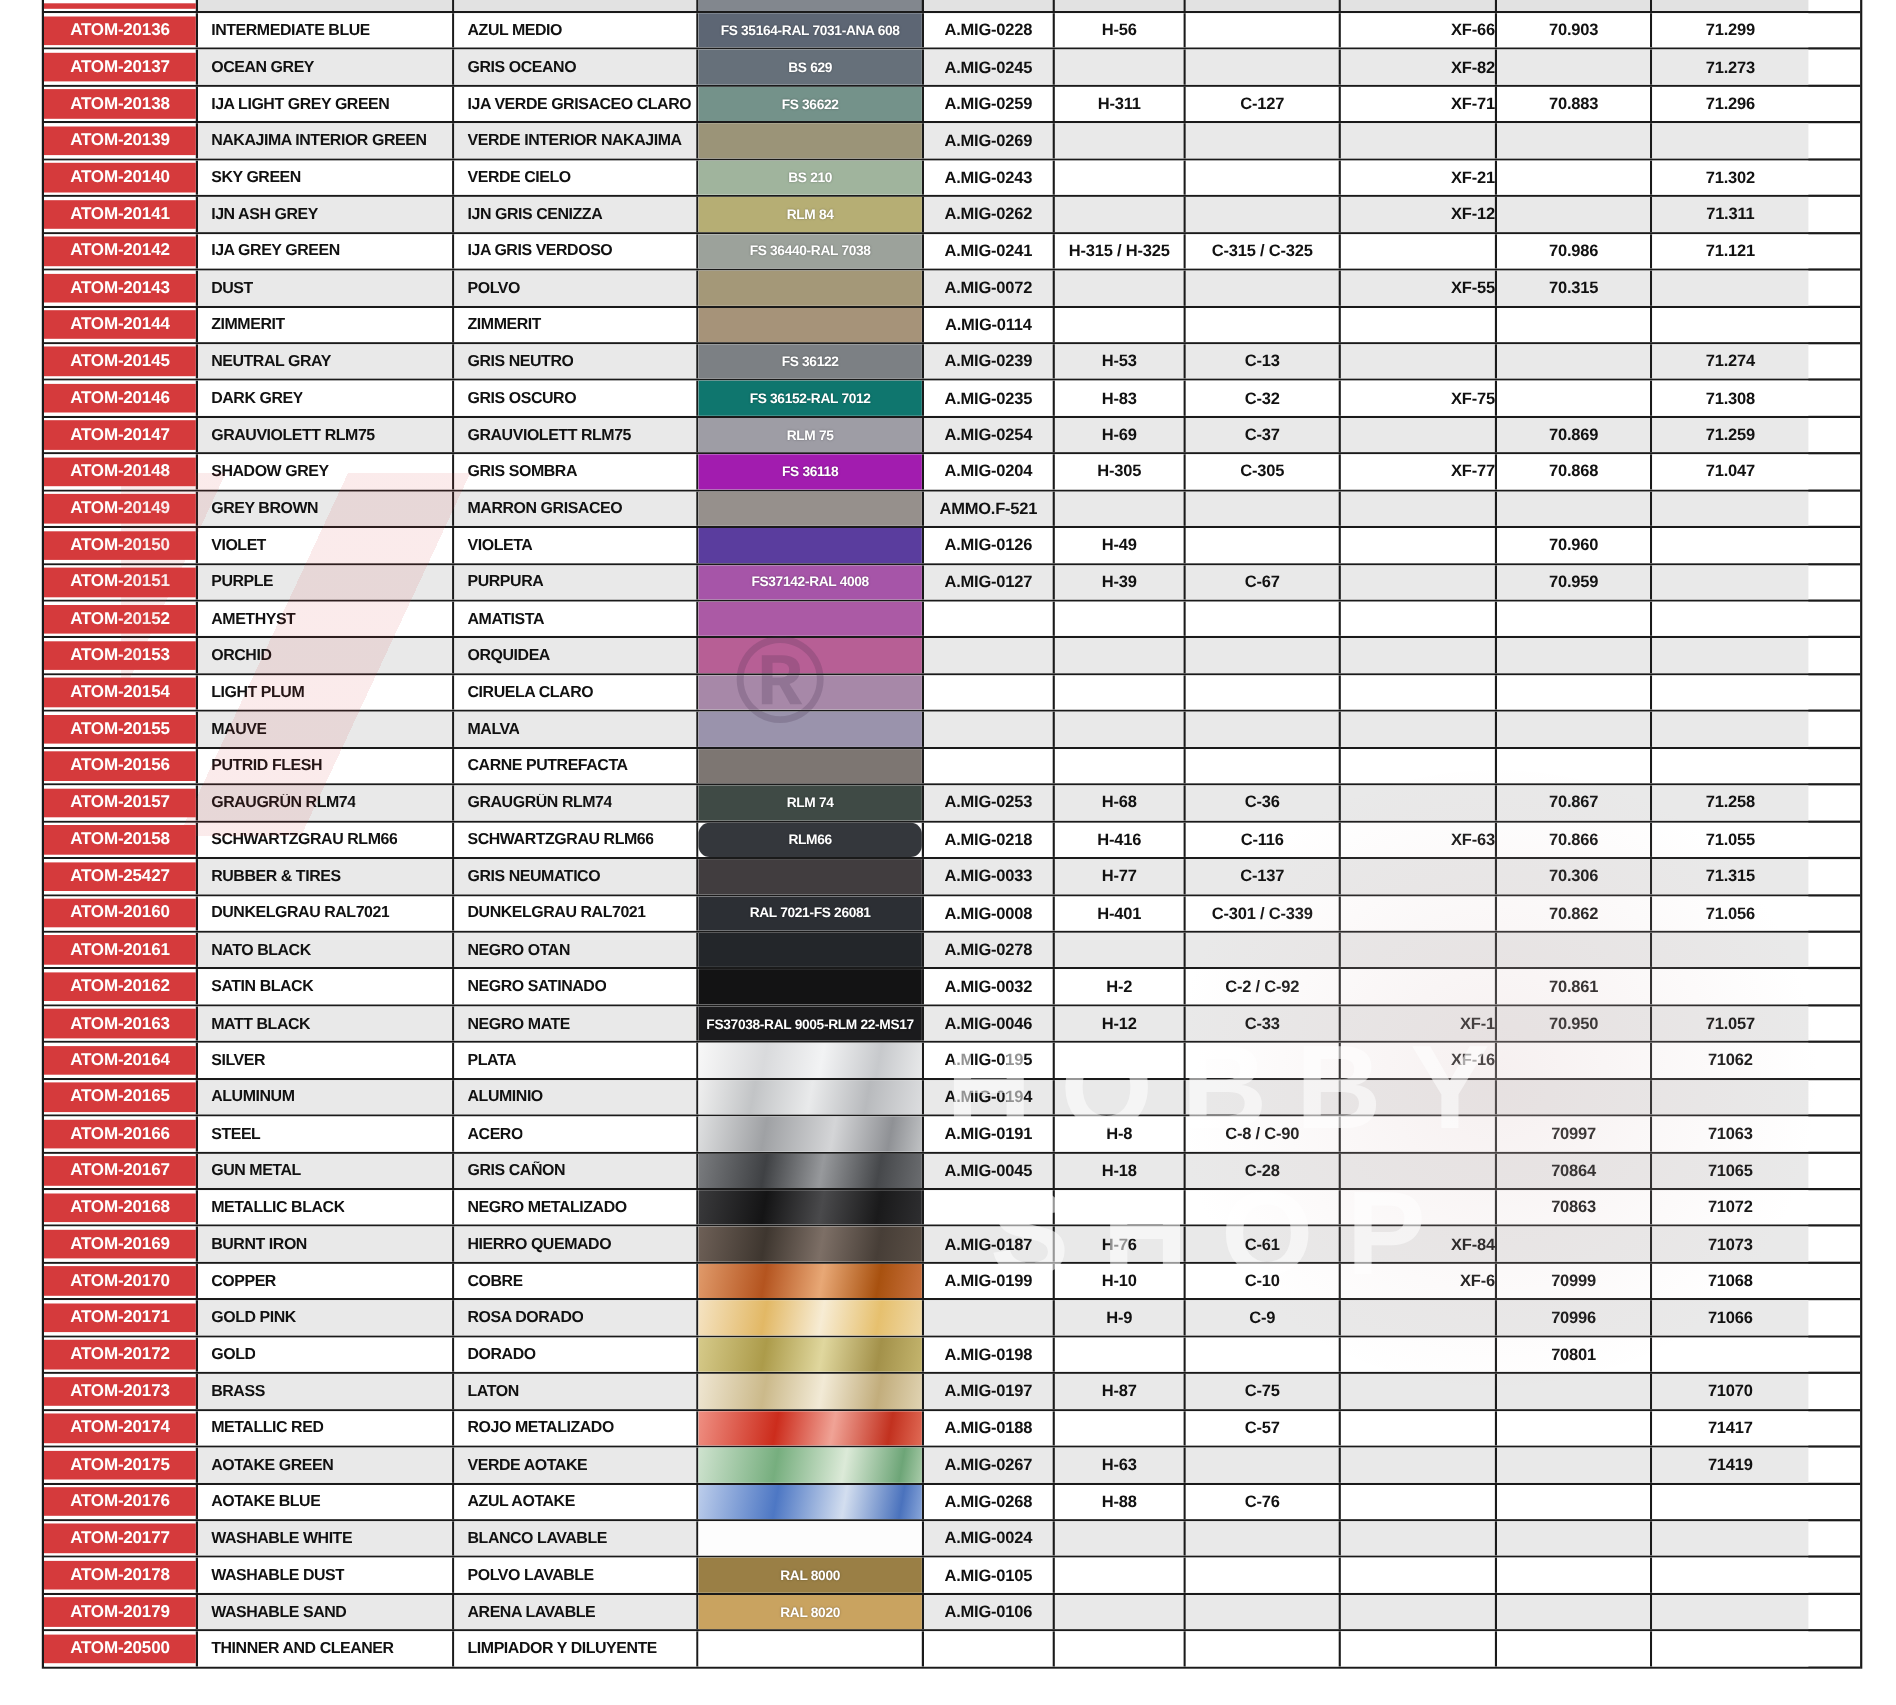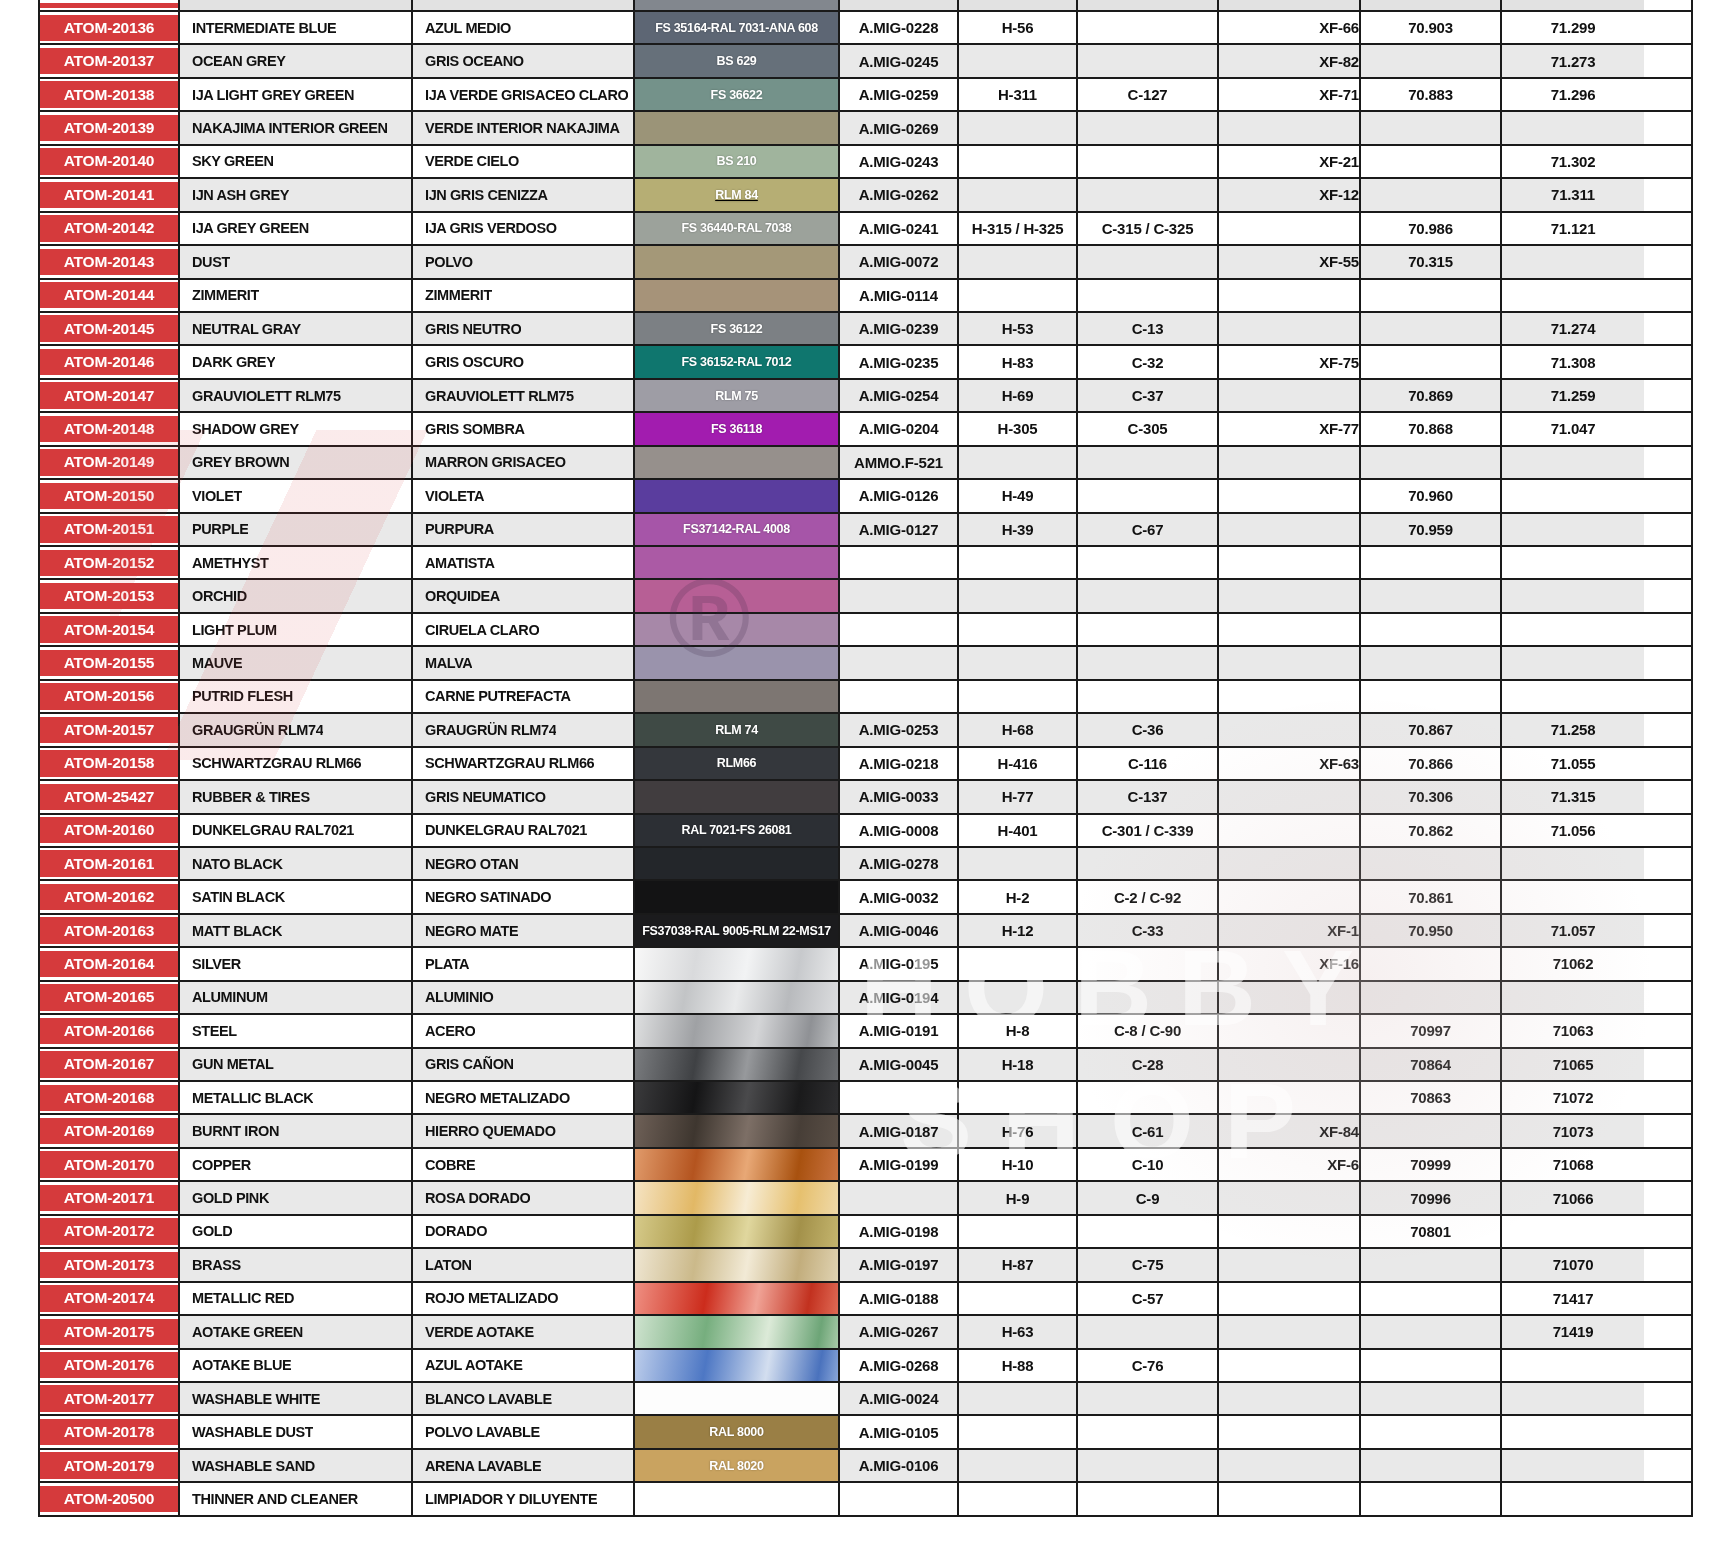--- a/index.html
+++ b/index.html
@@ -252,21 +252,21 @@
     <div class="cell c-code">
       <div class="codeblock">ATOM-20141</div>
     </div>
     <div class="cell c-en bgcell">
       <span class="nametext">IJN ASH GREY</span>
     </div>
     <div class="cell c-es bgcell">
       <span class="nametext">IJN GRIS CENIZZA</span>
     </div>
     <div class="cell c-sw bgcell">
-      <div class="swatch" style="background: rgb(182, 174, 116); text-decoration: underline;">
+      <div class="swatch" style="background: rgb(182, 174, 116);">
         <span class="swlabel">RLM 84</span>
       </div>
     </div>
     <div class="cell c-amig bgcell">
       <span class="eqtext">A.MIG-0262</span>
     </div>
     <div class="cell c-h bgcell">
       <span class="eqtext"></span>
     </div>
     <div class="cell c-c bgcell">
@@ -830,21 +830,21 @@
     <div class="cell c-code">
       <div class="codeblock">ATOM-20158</div>
     </div>
     <div class="cell c-en bgcell">
       <span class="nametext">SCHWARTZGRAU RLM66</span>
     </div>
     <div class="cell c-es bgcell">
       <span class="nametext">SCHWARTZGRAU RLM66</span>
     </div>
     <div class="cell c-sw bgcell">
-      <div class="swatch" style="background: rgb(52, 55, 60);">
+      <div class="swatch" style="background: rgb(52, 55, 60); border-radius: 10px;">
         <span class="swlabel">RLM66</span>
       </div>
     </div>
     <div class="cell c-amig bgcell">
       <span class="eqtext">A.MIG-0218</span>
     </div>
     <div class="cell c-h bgcell">
       <span class="eqtext">H-416</span>
     </div>
     <div class="cell c-c bgcell">

